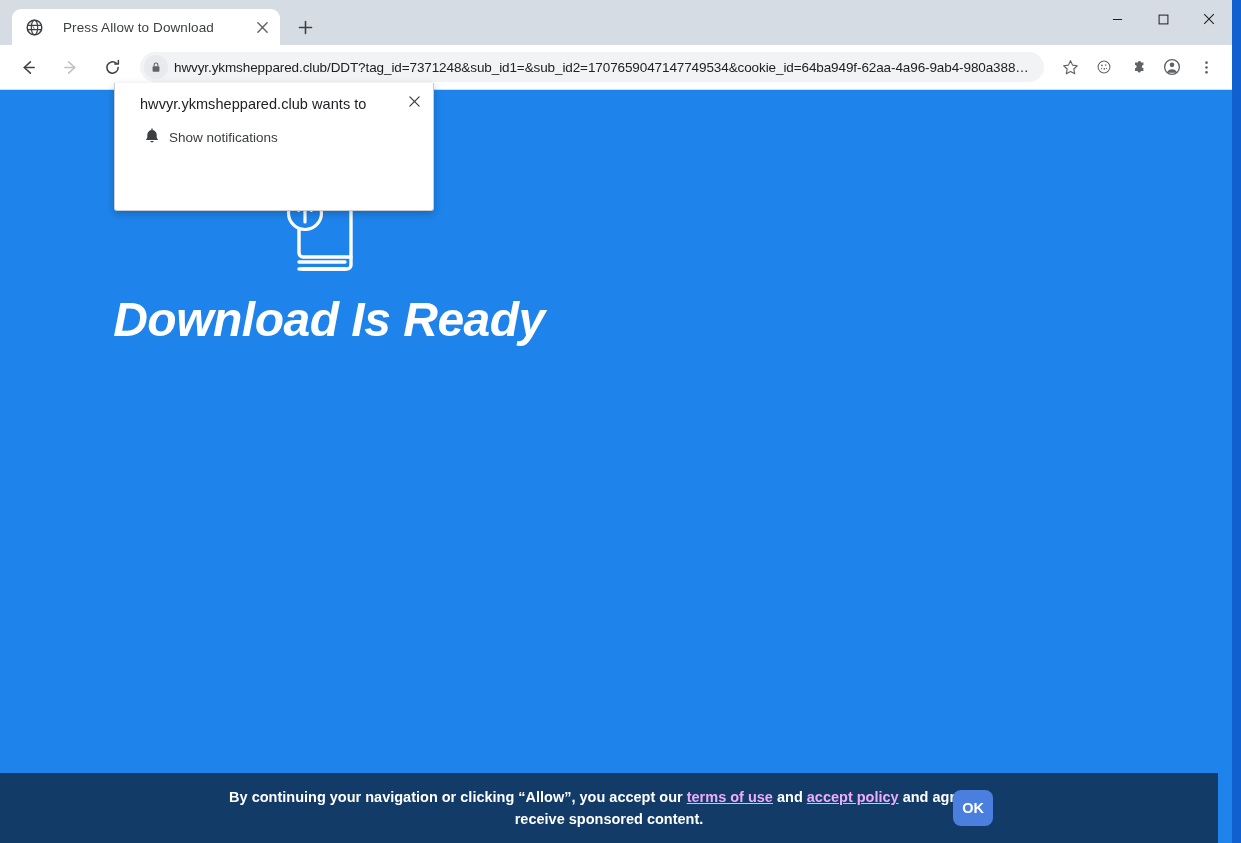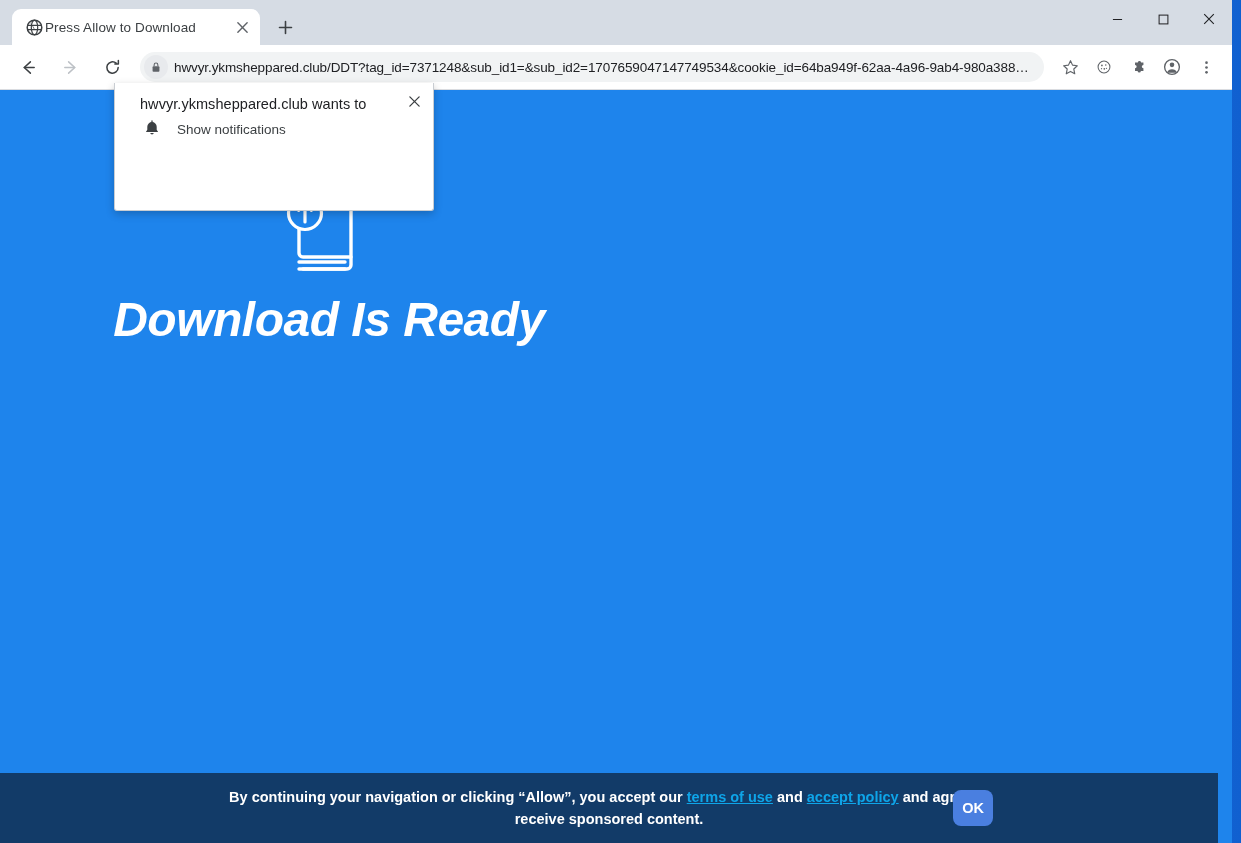--- a/index.html
+++ b/index.html
@@ -42,25 +42,25 @@
     display: flex;
     align-items: flex-end;
     padding-left: 12px;
   }
 
   .tab {
     position: relative;
     display: flex;
     align-items: center;
     height: 36px;
-    width: 248px;
+    width: 268px;
     background: #ffffff;
     border-radius: 9px 9px 0 0;
     padding: 0 8px 0 14px;
-    gap: 2px;
+    gap: 20px;
   }
 
   .tab-favicon {
     width: 17px; height: 17px;
     flex: 0 0 17px;
     display: block;
   }
 
   .tab-title {
     flex: 1 1 auto;
@@ -234,21 +234,21 @@
   #consent-text {
     max-width: 760px;
     text-align: center;
     font-size: 14.5px;
     font-weight: 700;
     color: #ffffff;
     line-height: 1.52;
   }
 
   #consent-text a {
-    color: #0ea5e9;
+    color: #f0abfc;
     text-decoration: underline;
     font-weight: 700;
   }
 
   #consent-ok-button {
     position: absolute;
     right: 225px;
     width: 40px;
     height: 36px;
     background: #4a7fe0;
@@ -288,22 +288,22 @@
   #bubble-title {
     font-size: 14.5px;
     color: #202124;
     letter-spacing: 0.05px;
     padding-right: 22px;
   }
 
   #bubble-row {
     display: flex;
     align-items: center;
-    gap: 16px;
-    margin-top: 8px;
+    gap: 8px;
+    margin-top: 16px;
     padding-left: 3px;
   }
 
   #bell-icon {
     width: 18px; height: 18px;
     flex: 0 0 18px;
     color: #3c4043;
   }
 
   #bubble-permission-label {

